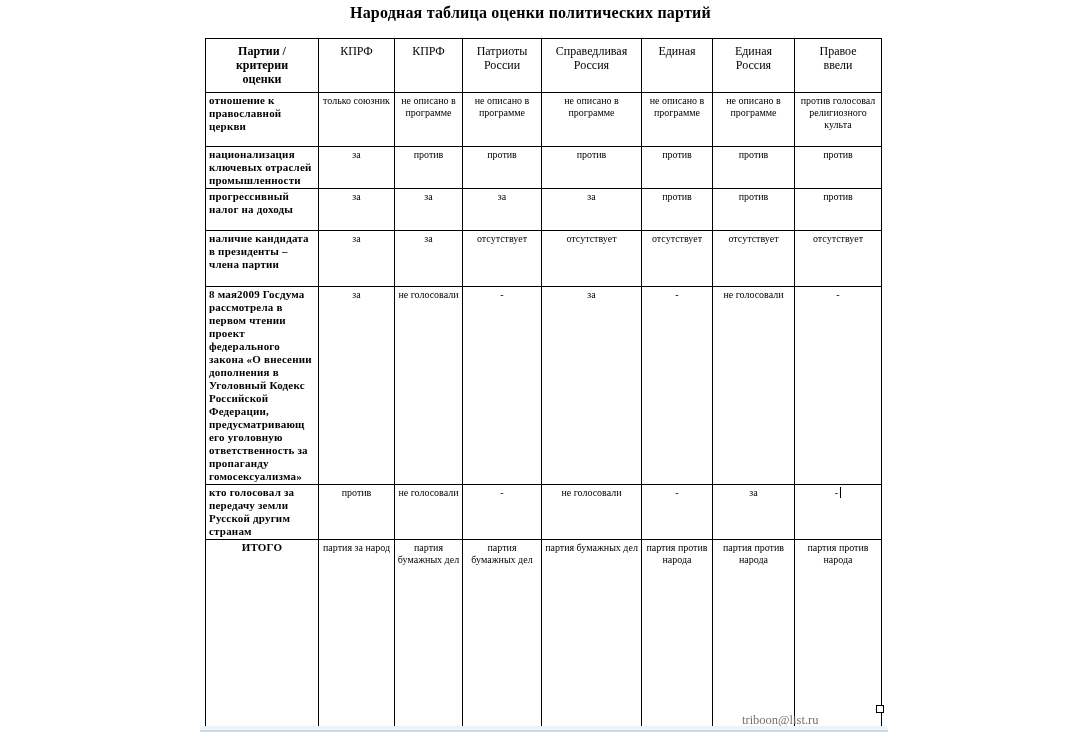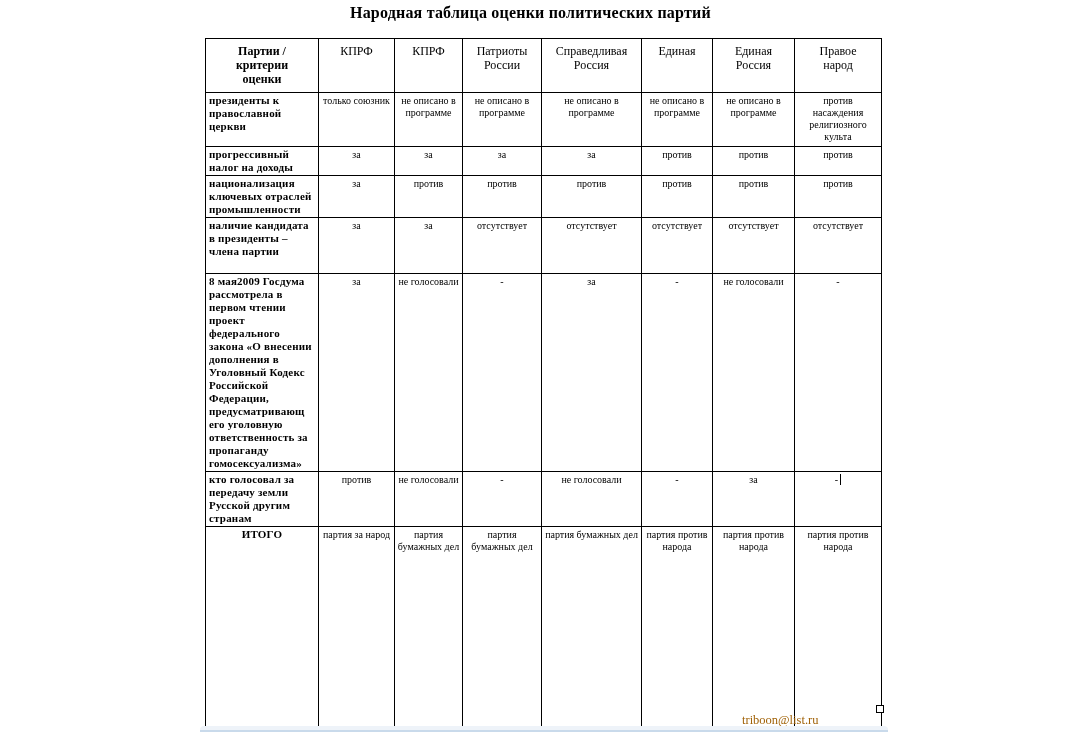--- a/index.html
+++ b/index.html
@@ -45,21 +45,21 @@
   tbody tr:nth-child(n+7) td.criterion{text-align:center;padding-left:2px;margin-left:40px;}
   
   tbody tr:nth-child(11){border-top:6px solid #f9a8d4;}
   tbody tr:nth-child(11) td.criterion{letter-spacing:1.5px;}
   tbody tr:nth-child(11) td.val{font-weight:bold;font-size:10.5px;}
   tbody tr:nth-child(11) td.val span{display:inline-block;max-width:62px;text-align:center;}
   .caret{
     display:inline-block;width:1px;height:11px;background:#000;
     vertical-align:-2px;margin-left:2px;
   }
-  .author-email{position:absolute;left:742px;top:713px;font-size:12.5px;color:#a16207;}
+  .author-email{position:absolute;left:742px;top:713px;font-size:12.5px;color:#737373;}
   .resize-handle{
     position:absolute;left:876px;top:705px;width:6px;height:6px;
     background:#ffffff;border:1px solid #000;
   }
   .bottom-bar{
     position:absolute;left:200px;top:726px;width:688px;height:4px;
     background:#eef3f9;border-bottom:2px solid #c9daeb;
     border-radius:4px 4px 0 0;
   }
 </style>
@@ -83,50 +83,50 @@
     </colgroup>
     <thead>
       <tr>
           <th class="crit-h">Партии /критерии оценки</th>
           <th>КПРФ</th>
           <th>КПРФ</th>
           <th>Патриоты России</th>
           <th>Справедливая Россия</th>
           <th>Единая</th>
           <th>Единая Россия</th>
-          <th>Правое народ</th>
+          <th>Правое ввели</th>
         </tr>
     </thead>
     <tbody>
         <tr>
-          <td class="criterion">президенты к православной церкви</td>
+          <td class="criterion">отношение к православной церкви</td>
           <td class="val"><span>только союзник</span></td>
           <td class="val"><span>не описано в программе</span></td>
           <td class="val"><span>не описано в программе</span></td>
           <td class="val"><span>не описано в программе</span></td>
           <td class="val"><span>не описано в программе</span></td>
           <td class="val"><span>не описано в программе</span></td>
-          <td class="val"><span>против насаждения религиозного культа</span></td>
+          <td class="val"><span>против голосовал религиозного культа</span></td>
+        </tr>
+        <tr>
+          <td class="criterion">национализация ключевых отраслей промышленности</td>
+          <td class="val"><span>за</span></td>
+          <td class="val"><span>против</span></td>
+          <td class="val"><span>против</span></td>
+          <td class="val"><span>против</span></td>
+          <td class="val"><span>против</span></td>
+          <td class="val"><span>против</span></td>
+          <td class="val"><span>против</span></td>
         </tr>
         <tr>
           <td class="criterion">прогрессивный налог на доходы</td>
           <td class="val"><span>за</span></td>
           <td class="val"><span>за</span></td>
           <td class="val"><span>за</span></td>
           <td class="val"><span>за</span></td>
-          <td class="val"><span>против</span></td>
-          <td class="val"><span>против</span></td>
-          <td class="val"><span>против</span></td>
-        </tr>
-        <tr>
-          <td class="criterion">национализация ключевых отраслей промышленности</td>
-          <td class="val"><span>за</span></td>
-          <td class="val"><span>против</span></td>
-          <td class="val"><span>против</span></td>
-          <td class="val"><span>против</span></td>
           <td class="val"><span>против</span></td>
           <td class="val"><span>против</span></td>
           <td class="val"><span>против</span></td>
         </tr>
         <tr>
           <td class="criterion">наличие кандидата в президенты – члена партии</td>
           <td class="val"><span>за</span></td>
           <td class="val"><span>за</span></td>
           <td class="val"><span>отсутствует</span></td>
           <td class="val"><span>отсутствует</span></td>

